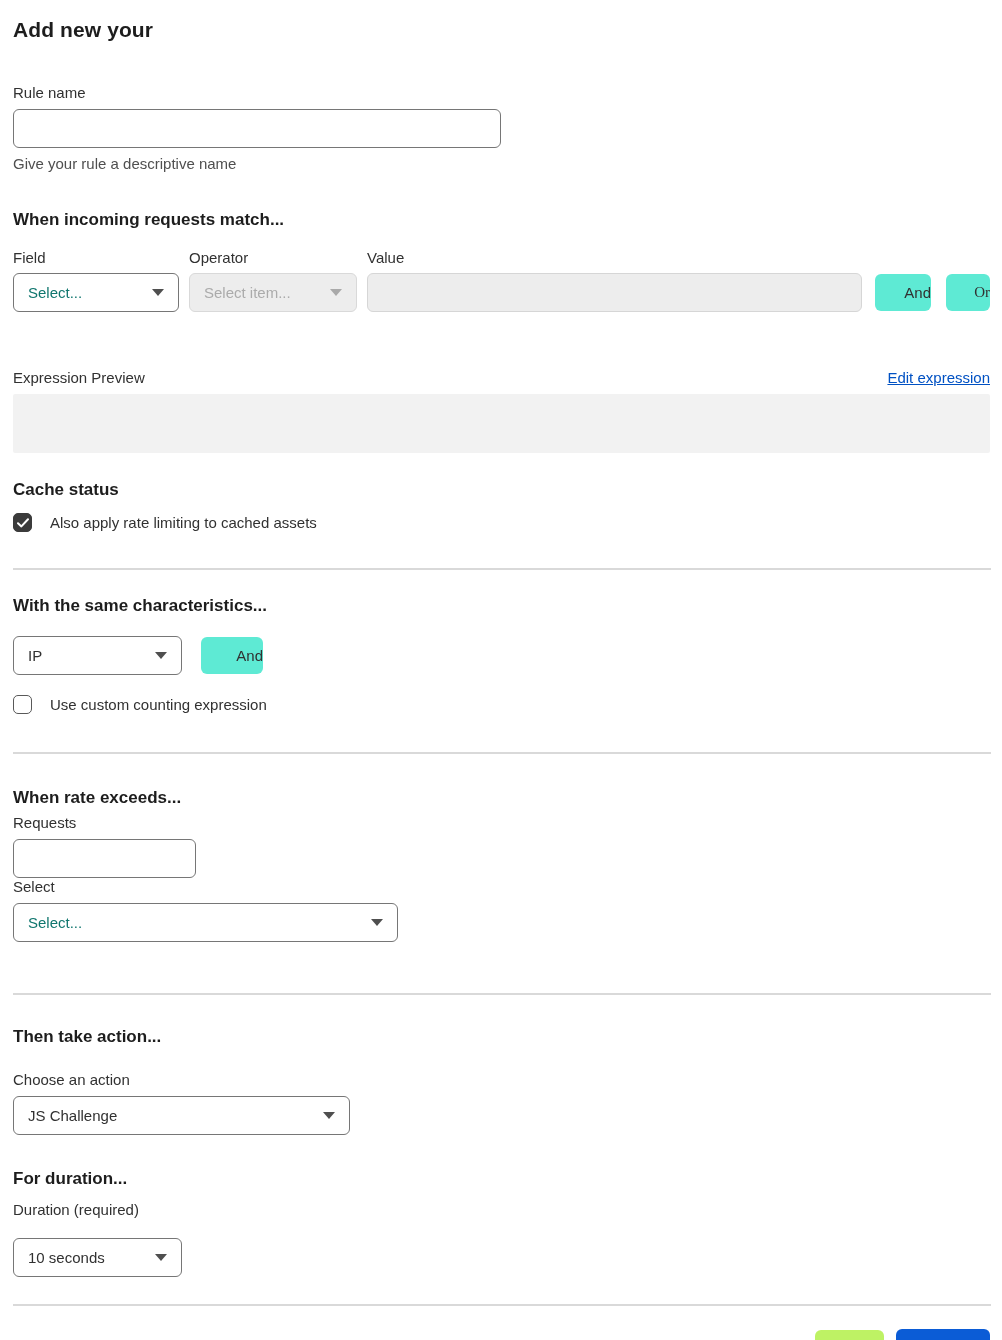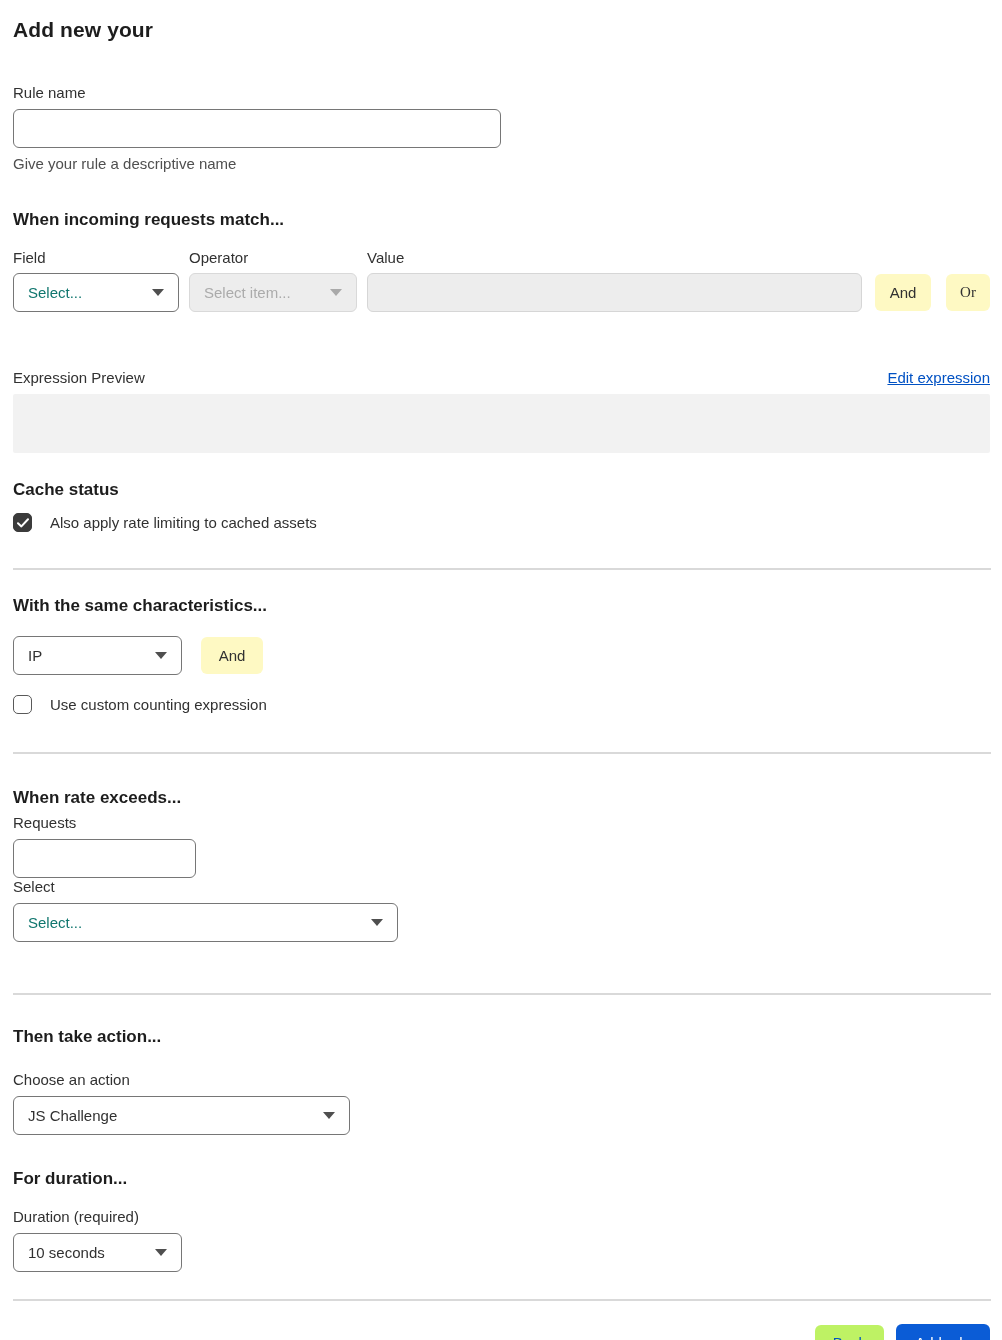--- a/index.html
+++ b/index.html
@@ -78,29 +78,30 @@
     width: 0; height: 0;
     border-left: 6px solid transparent;
     border-right: 6px solid transparent;
     border-top: 7px solid #4f4f4f;
     margin-left: 10px;
     flex: none;
   }
   .select.disabled .caret { border-top-color: #a9a9a9; }
   
   .gray-btn {
-    background: #fef9c3;
+    background: #5eead4;
     border: none;
     border-radius: 6px;
     font-family: "Liberation Sans", sans-serif;
     font-size: 15px;
     color: #313131;
     height: 37px;
     padding: 0 16px;
     cursor: pointer;
+    text-align: right;
   }
   
   .rule-name-group { margin-top: 42px; }
   .rule-name-group .text-input { width: 488px; margin-top: 8px; }
   .rule-name-group .helper-text { margin-top: 7px; }
 
   .match-section { margin-top: 38px; }
   .match-row {
     display: flex;
     align-items: flex-end;
@@ -182,22 +183,22 @@
   .rate-row { display: flex; margin-top: 6px; flex-direction: column; }
   .col-requests { width: 183px; margin-right: 10px; }
   .col-period { width: 385px; }
   .rate-row .field-label { margin-bottom: 8px; }
 
   .action-section { margin-top: 32px; }
   .action-section .field-label { margin-top: 24px; }
   .action-section .select { width: 337px; margin-top: 8px; }
 
   .duration-section { margin-top: 34px; }
-  .duration-section .field-label { margin-top: 19px; }
-  .duration-section .select { width: 169px; margin-top: 8px; }
+  .duration-section .field-label { margin-top: 12px; }
+  .duration-section .select { width: 169px; margin-top: 20px; }
 
   .footer {
     margin-top: 23px;
     display: flex;
     justify-content: flex-end;
     align-items: center;
     padding-right: 0;
   }
   .btn-back {
     background: #bef264;

